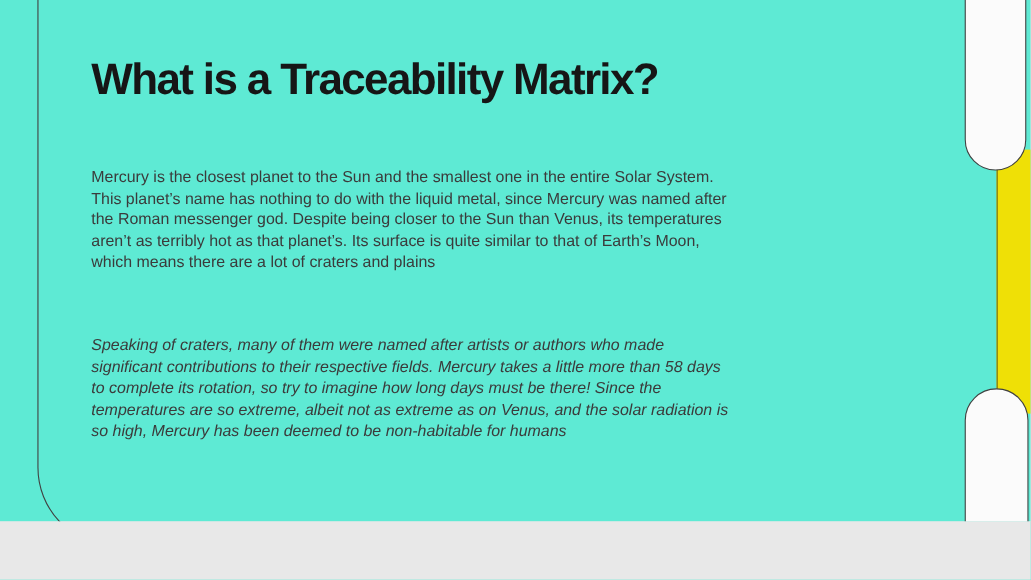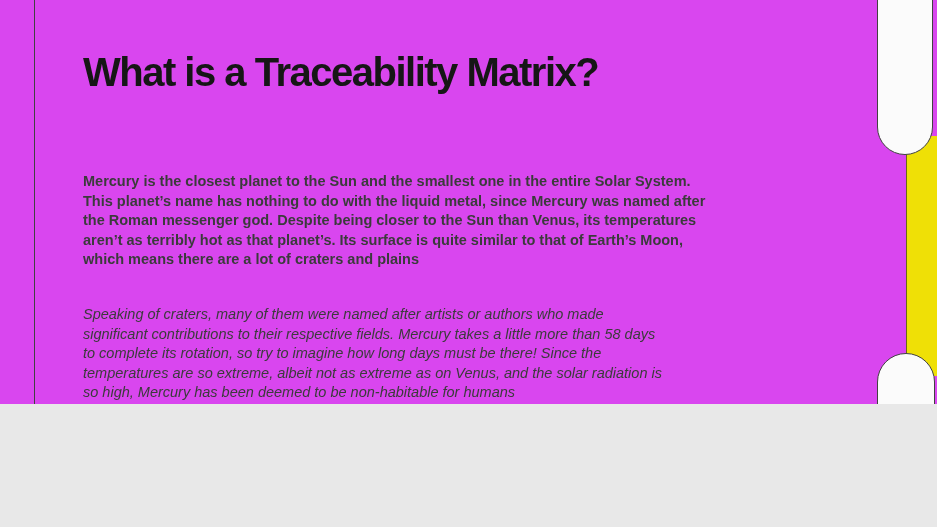--- a/index.html
+++ b/index.html
@@ -1,21 +1,21 @@
 <!DOCTYPE html>
 <html><head>
 <meta charset="utf-8">
 <style>
   * { margin: 0; padding: 0; box-sizing: border-box; }
   html, body { background: #e8e8e8; }
   .slide {
     position: relative;
     width: 937px;
-    height: 404px;
-    background: #d946ef;
+    height: 474px;
+    background: #5eead4;
     overflow: hidden;
     font-family: "Liberation Sans", sans-serif;
   }
   
   .frame-outline {
     position: absolute;
     left: 34px; top: -90px;
     width: 1010px; height: 587px;   
     border: 1.5px solid #414141;
     border-radius: 72px;
@@ -60,21 +60,21 @@
   .body-text {
     position: absolute;
     left: 83px;
     width: 780px;
     z-index: 4;
     font-size: 14.5px;
     line-height: 19.5px;
     color: #3b3b3b;
     white-space: pre-line;   
   }
-  .para-1 { top: 172px; font-weight: bold; }
+  .para-1 { top: 152px; }
   .para-2 { top: 305px; font-style: italic; }
 </style>
 </head>
 <body>
 
 <div class="slide">
 
   <div class="frame-outline"></div>
   <div class="yellow-bar"></div>
   <div class="capsule capsule-top"></div>

